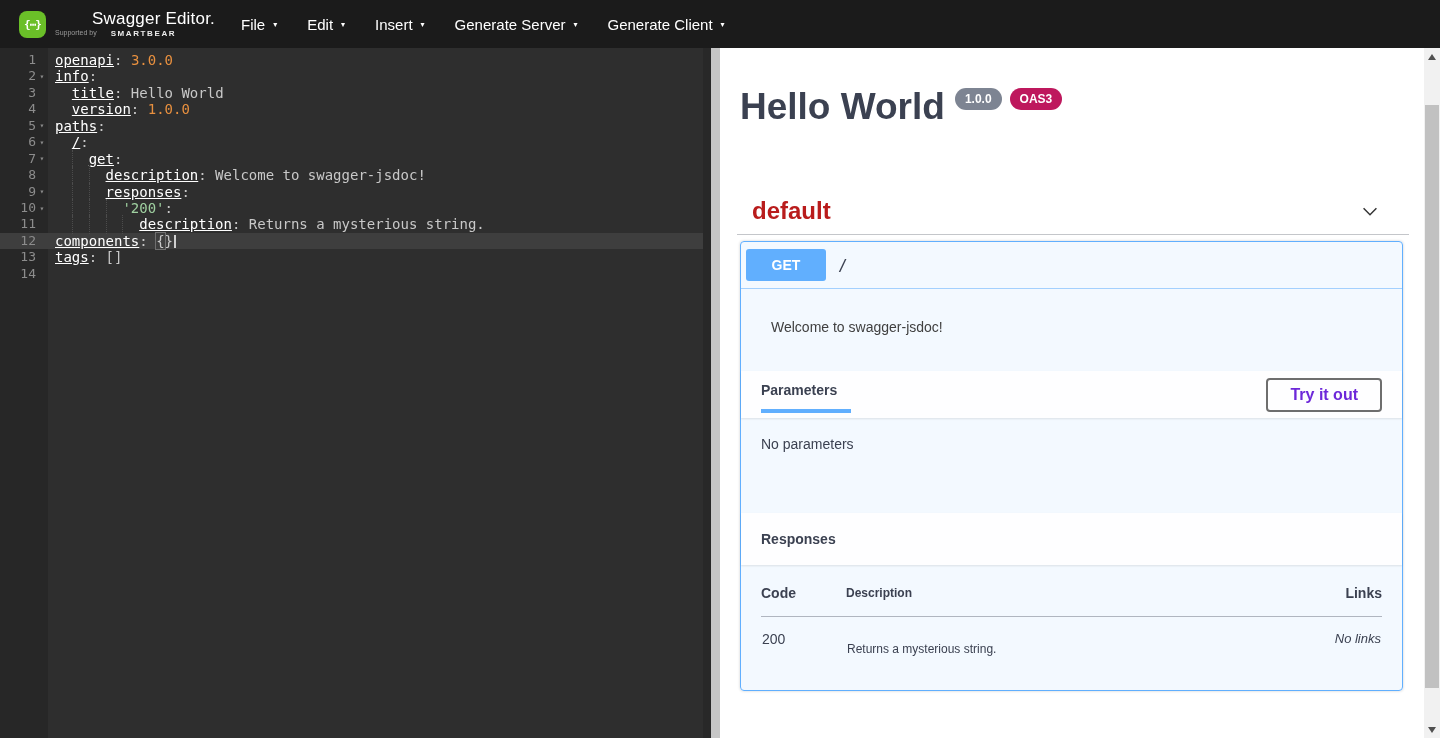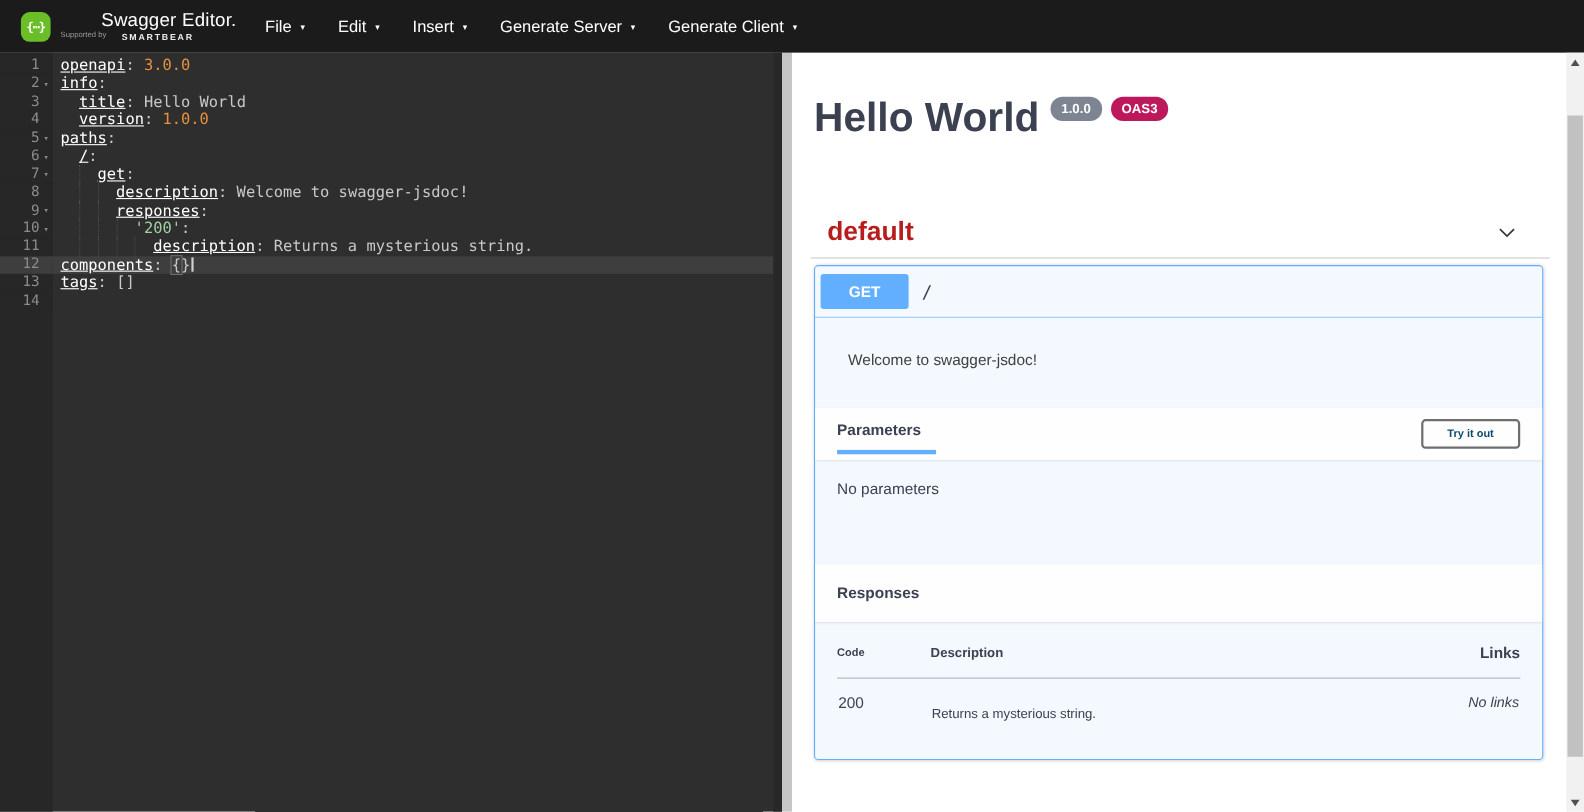--- a/index.html
+++ b/index.html
@@ -98,38 +98,38 @@
     background:rgba(255,255,255,.85); box-shadow:0 1px 2px rgba(0,0,0,.1);
     height:47px; padding:0 20px;
   }
   .tab {
     align-self:stretch; display:flex; align-items:center;
     border-bottom:4px solid #61affe; margin-bottom:5px; padding-right:14px;
     font-size:14px; font-weight:700; color:#3b4151; cursor:pointer;
   }
   .try-btn {
     border:2px solid #6e6e6e; border-radius:4px; background:transparent;
-    font-family:inherit; font-size:10px; font-weight:700; color:#0c4a6e;
+    font-family:inherit; font-size:16px; font-weight:700; color:#6d28d9;
     padding:6px 22px; cursor:pointer;
   }
 
   .params-body { padding:18px 20px; min-height:95px; font-size:14px; color:#3b4151; }
 
   .responses-header {
     height:52px; display:flex; align-items:center; padding:0 20px;
     background:rgba(255,255,255,.85); box-shadow:0 1px 2px rgba(0,0,0,.1);
     font-size:14px; font-weight:700; color:#3b4151;
   }
 
   .responses-body { padding:20px 20px 33px; }
   table.responses { width:100%; border-collapse:collapse; color:#3b4151; }
   table.responses th { text-align:left; padding:0 0 15px; border-bottom:1px solid rgba(59,65,81,.2); }
   .col-code { width:85px; }
   .col-links { width:110px; }
-  .h-code { font-size:10px; font-weight:700; }
+  .h-code { font-size:14px; font-weight:700; }
   .h-desc { font-size:12px; font-weight:700; }
   .h-links { font-size:14px; font-weight:700; text-align:right !important; }
   .c-code { padding-top:14px; font-size:14px; vertical-align:top; }
   .c-desc { padding-top:25px; font-size:12px; vertical-align:top; }
   .c-links { padding-top:14px; font-size:13px; font-style:italic; text-align:right; vertical-align:top; }
 
   
   .scrollbar { position:absolute; top:0; right:0; width:16px; bottom:0; background:#f1f1f1; }
   .sb-btn { position:absolute; left:0; width:16px; height:17px; display:flex; align-items:center; justify-content:center; cursor:pointer; }
   .sb-btn.up { top:0; } .sb-btn.down { bottom:0; }

